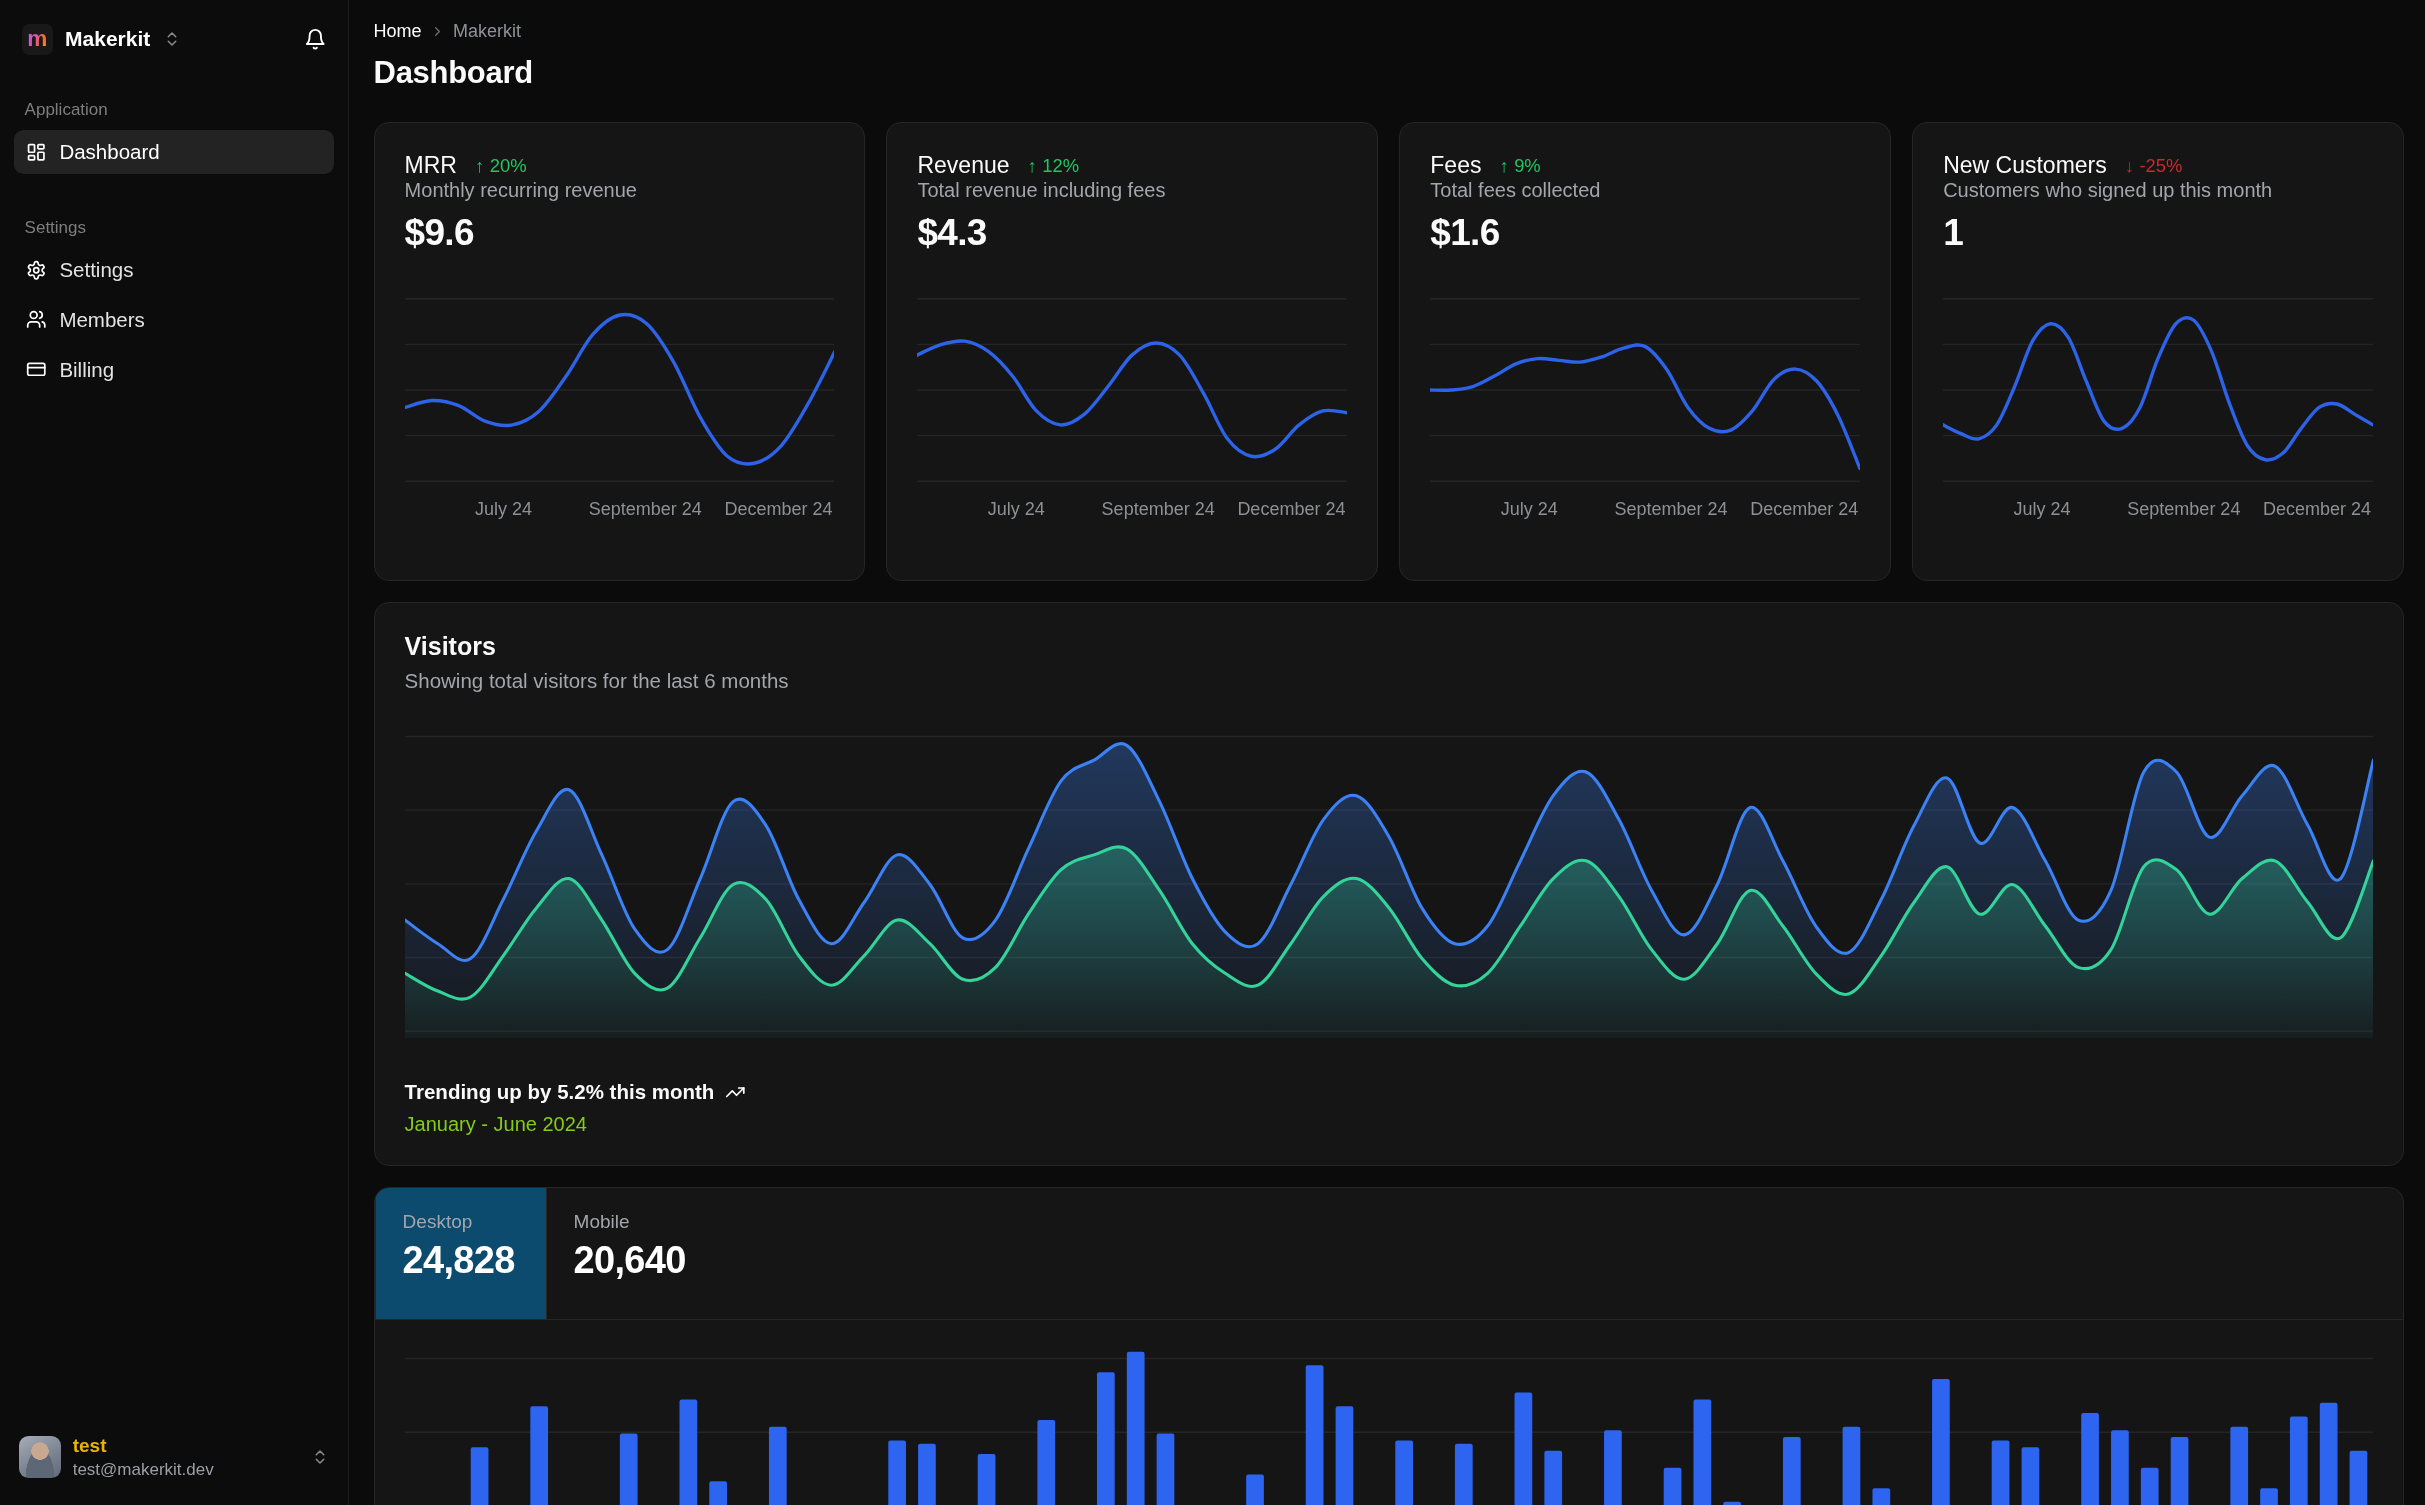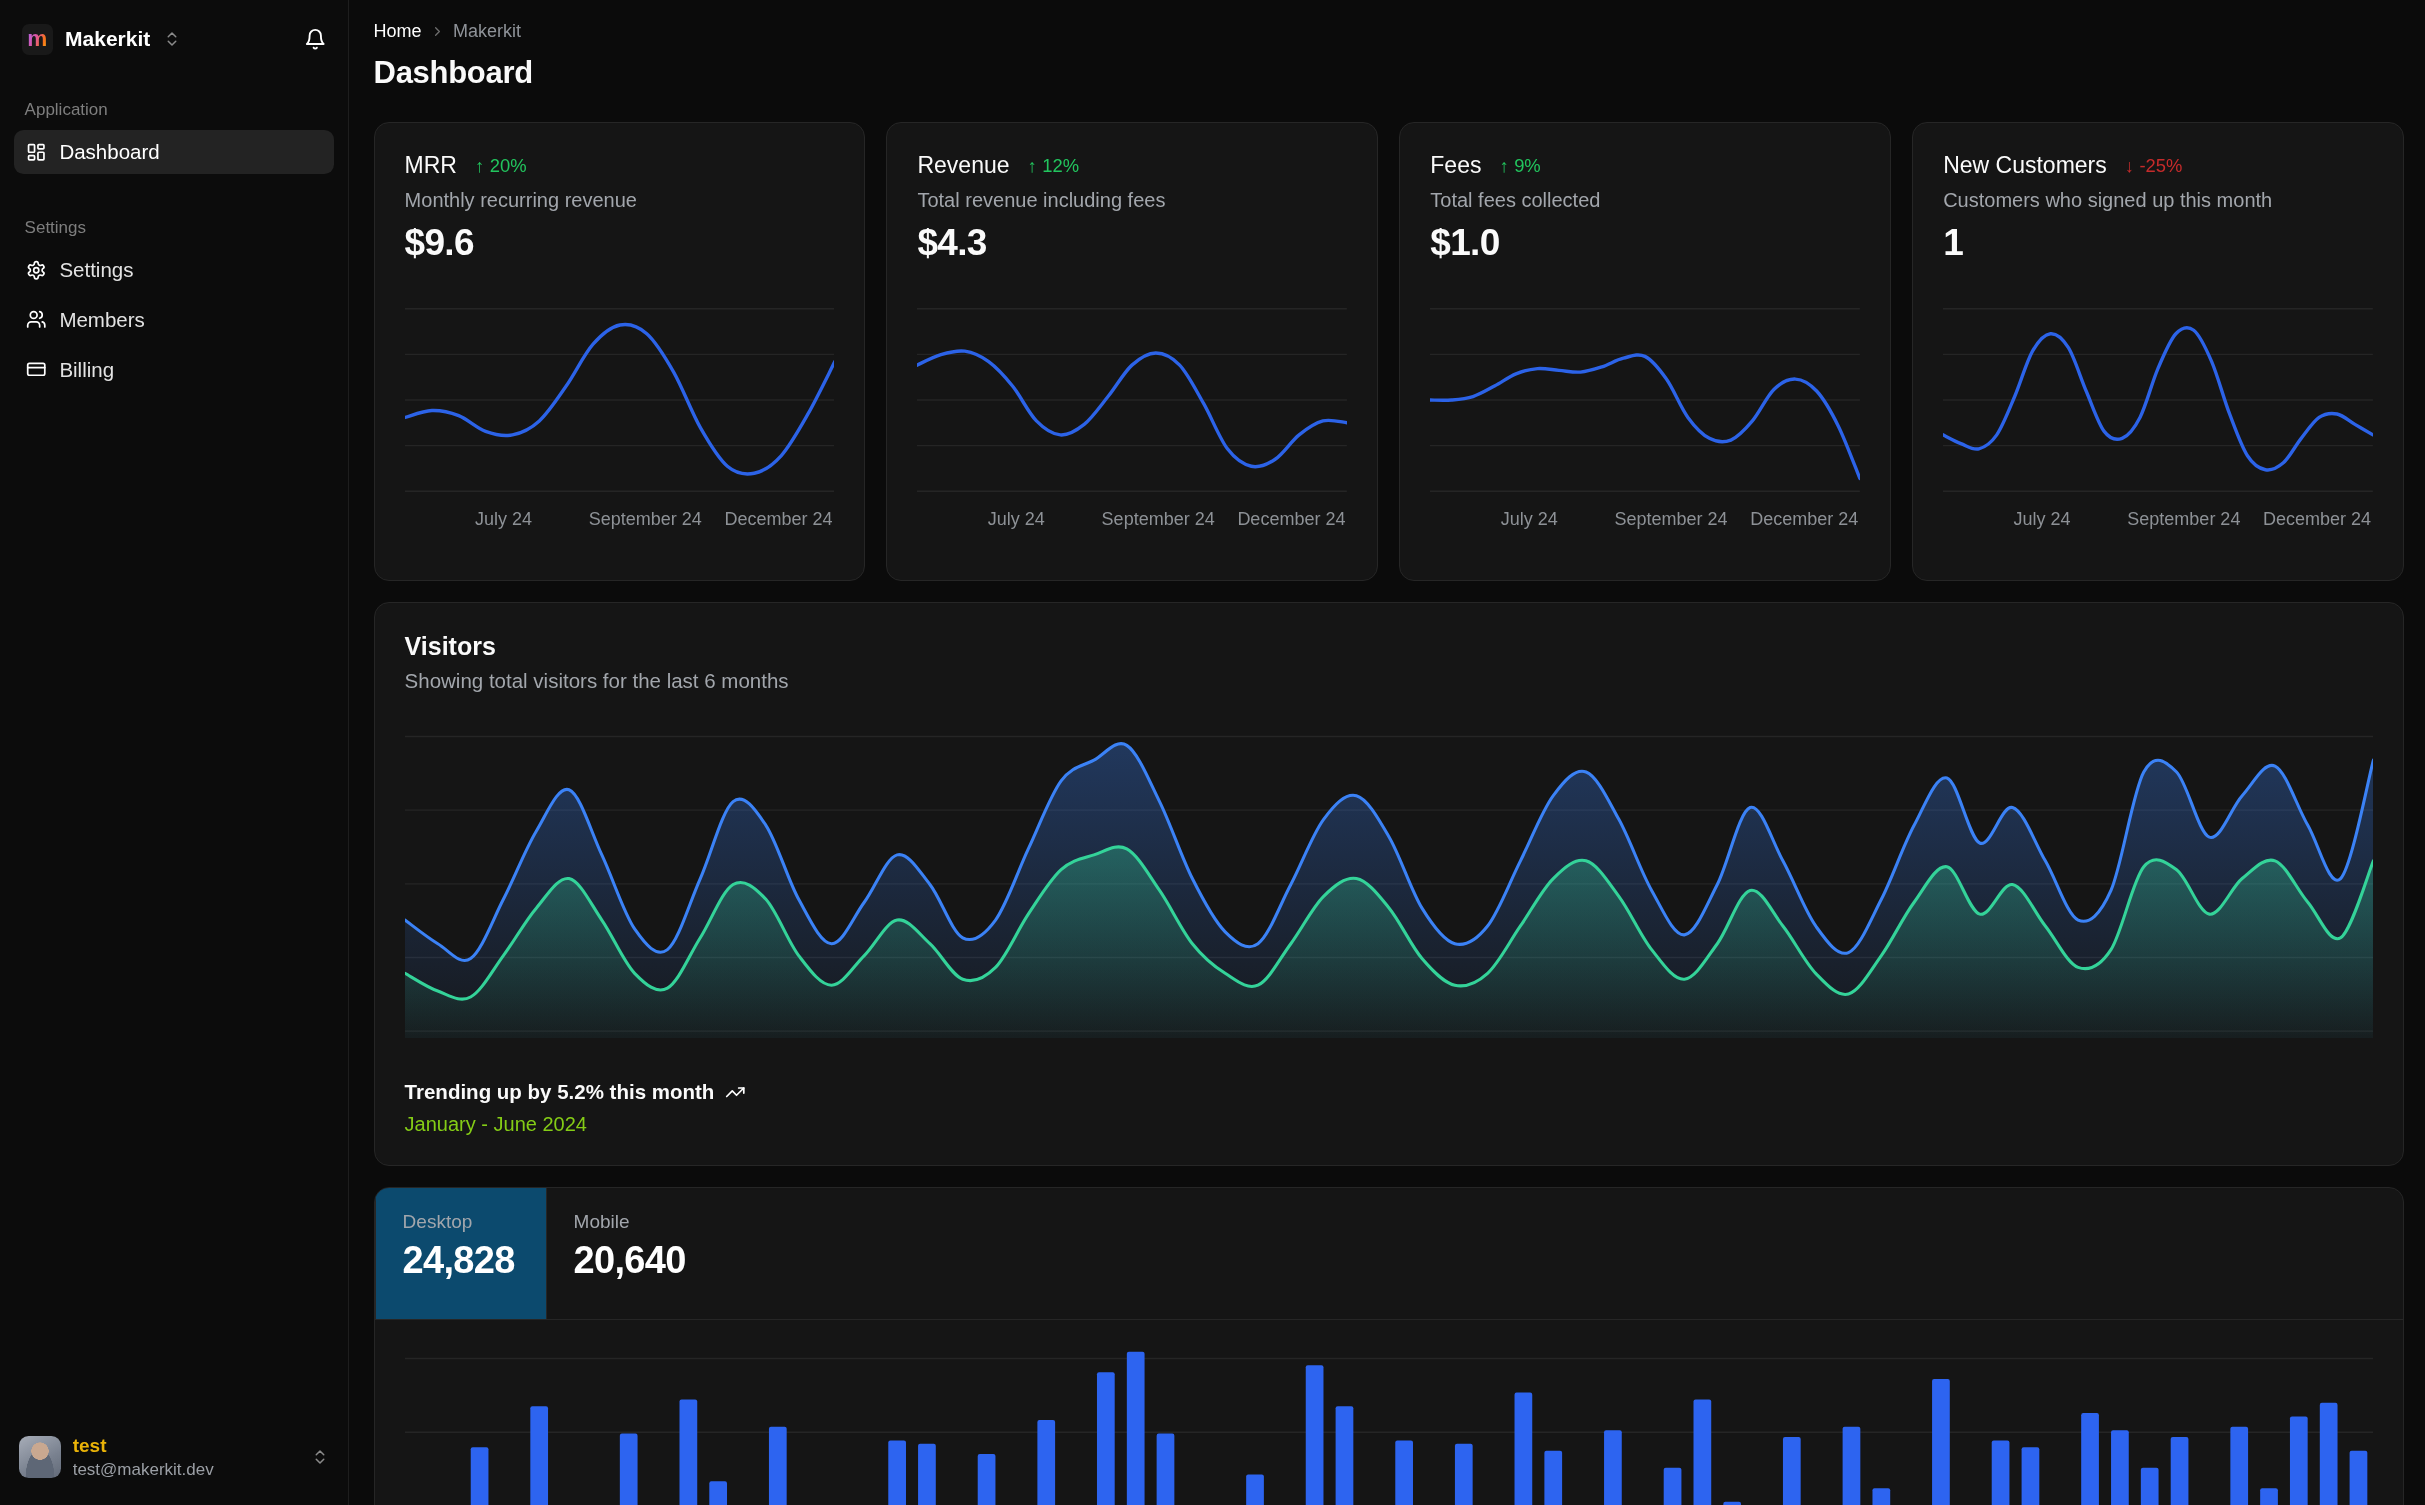--- a/index.html
+++ b/index.html
@@ -51,21 +51,21 @@
   .crumb-muted{color:#8f9399}
   .page-title{margin-top:13.6px;font-size:31px;font-weight:700;letter-spacing:-0.3px}
 
   .cards-grid{margin-top:31px;display:grid;grid-template-columns:repeat(4,1fr);gap:21px}
   .card{background:#151515;border:1.4px solid #262626;border-radius:15px}
   .stat-card{height:459px;padding:29px 30px 20.5px}
   .stat-head{display:flex;align-items:center;gap:18px}
   .stat-title{font-size:23px;font-weight:400}
   .trend-badge{display:flex;align-items:center;gap:5.5px;font-size:18.4px;font-weight:500;color:var(--positive)}
   .trend-badge.down{color:var(--negative)}
-  .stat-sub{margin-top:10px;font-size:20px;color:#a2a6ac}
+  .stat-sub{margin-top:0;font-size:20px;color:#a2a6ac}
   .stat-value{margin-top:9.6px;font-size:37px;font-weight:700;letter-spacing:-0.7px}
   .spark-wrap{margin-top:42px}
   svg.spark{display:block;width:100%;height:188px}
   .x-labels{position:relative;height:22px;margin-top:15px;font-size:18px;color:#8d9196}
   .x-labels span{position:absolute;top:0;transform:translateX(-50%);white-space:nowrap}
   .x-labels span:nth-child(1){left:23%}
   .x-labels span:nth-child(2){left:56%}
   .x-labels span:nth-child(3){left:87%}
 
   .panel{margin-top:21px;padding:29px 30px}
@@ -238,21 +238,21 @@
 
     <section class="card stat-card">
       <div class="stat-head">
         <span class="stat-title">Fees</span>
         <span class="trend-badge">
             <span>↑</span>
             <span>9%</span>
           </span>
       </div>
       <div class="stat-sub">Total fees collected</div>
-      <div class="stat-value">$1.0</div>
+      <div class="stat-value">$1.6</div>
       <div class="spark-wrap">
           <svg class="spark" viewBox="0 0 640 276" preserveAspectRatio="none">
             <line x1="0" y1="4" x2="640" y2="4" style="stroke:rgba(255,255,255,0.07);stroke-width:2"></line>
             <line x1="0" y1="71" x2="640" y2="71" style="stroke:rgba(255,255,255,0.07);stroke-width:2"></line>
             <line x1="0" y1="138" x2="640" y2="138" style="stroke:rgba(255,255,255,0.07);stroke-width:2"></line>
             <line x1="0" y1="205" x2="640" y2="205" style="stroke:rgba(255,255,255,0.07);stroke-width:2"></line>
             <line x1="0" y1="272" x2="640" y2="272" style="stroke:rgba(255,255,255,0.07);stroke-width:2"></line>
             <path d="M0.0,138.0C5.3,138.0,21.3,138.9,32.0,138.0C42.7,137.1,53.3,136.3,64.0,132.9C74.7,129.5,85.3,123.1,96.0,117.5C106.7,112.0,117.3,103.9,128.0,99.6C138.7,95.3,149.3,92.8,160.0,91.9C170.7,91.1,181.3,93.6,192.0,94.5C202.7,95.3,213.3,97.9,224.0,97.0C234.7,96.2,245.3,92.8,256.0,89.4C266.7,85.9,277.3,79.1,288.0,76.6C298.7,74.0,309.3,68.9,320.0,74.0C330.7,79.1,341.3,92.3,352.0,107.3C362.7,122.2,373.3,149.1,384.0,163.6C394.7,178.1,405.3,188.8,416.0,194.3C426.7,199.9,437.3,201.1,448.0,196.9C458.7,192.6,469.3,181.1,480.0,168.7C490.7,156.3,501.3,132.9,512.0,122.6C522.7,112.4,533.3,106.9,544.0,107.3C554.7,107.7,565.3,113.7,576.0,125.2C586.7,136.7,597.3,155.1,608.0,176.4C618.7,197.7,634.7,240.4,640.0,253.2" style="fill:none;stroke:var(--spark);stroke-width:5;stroke-linecap:round"></path>
           </svg>
         </div>

